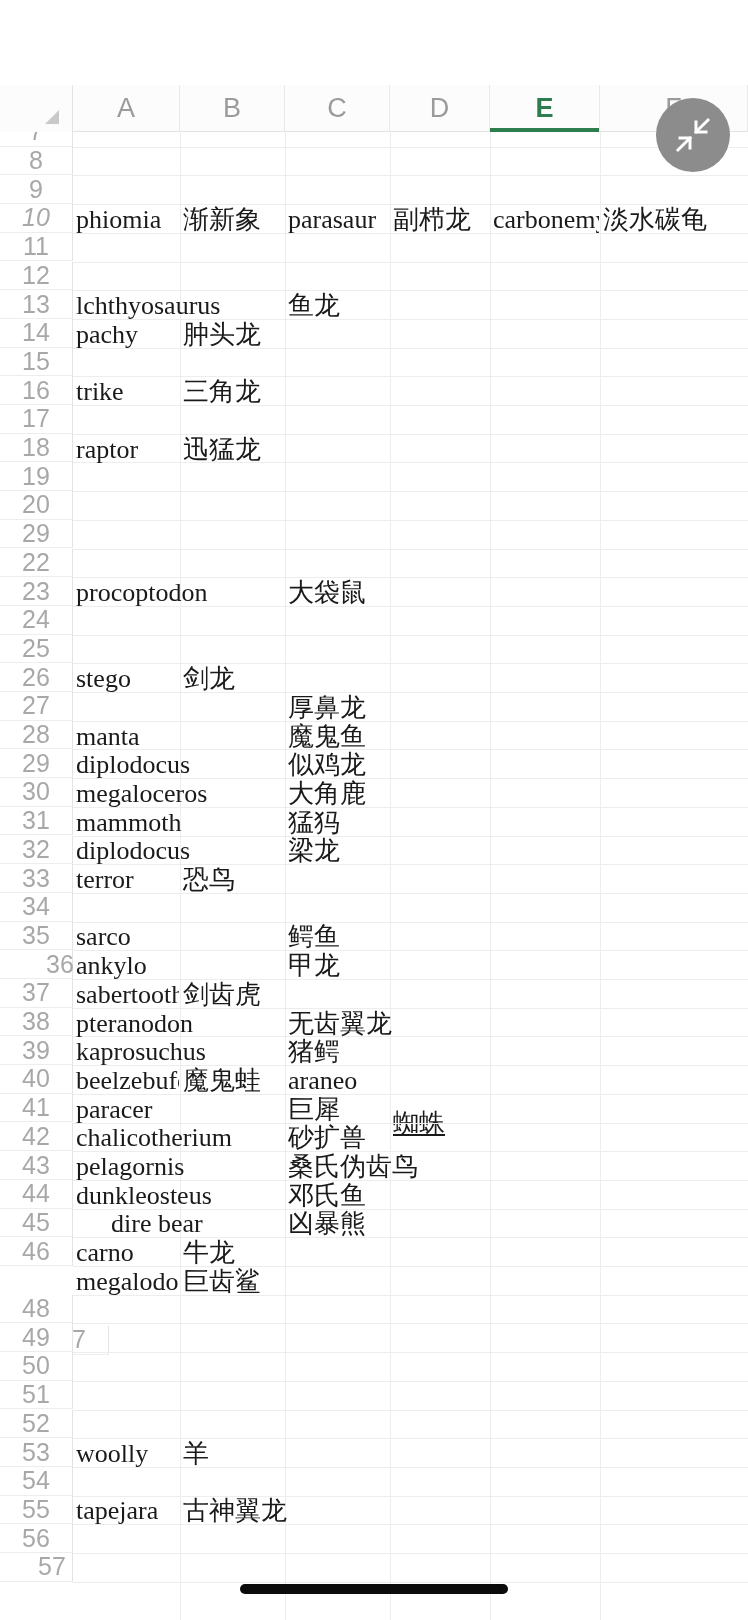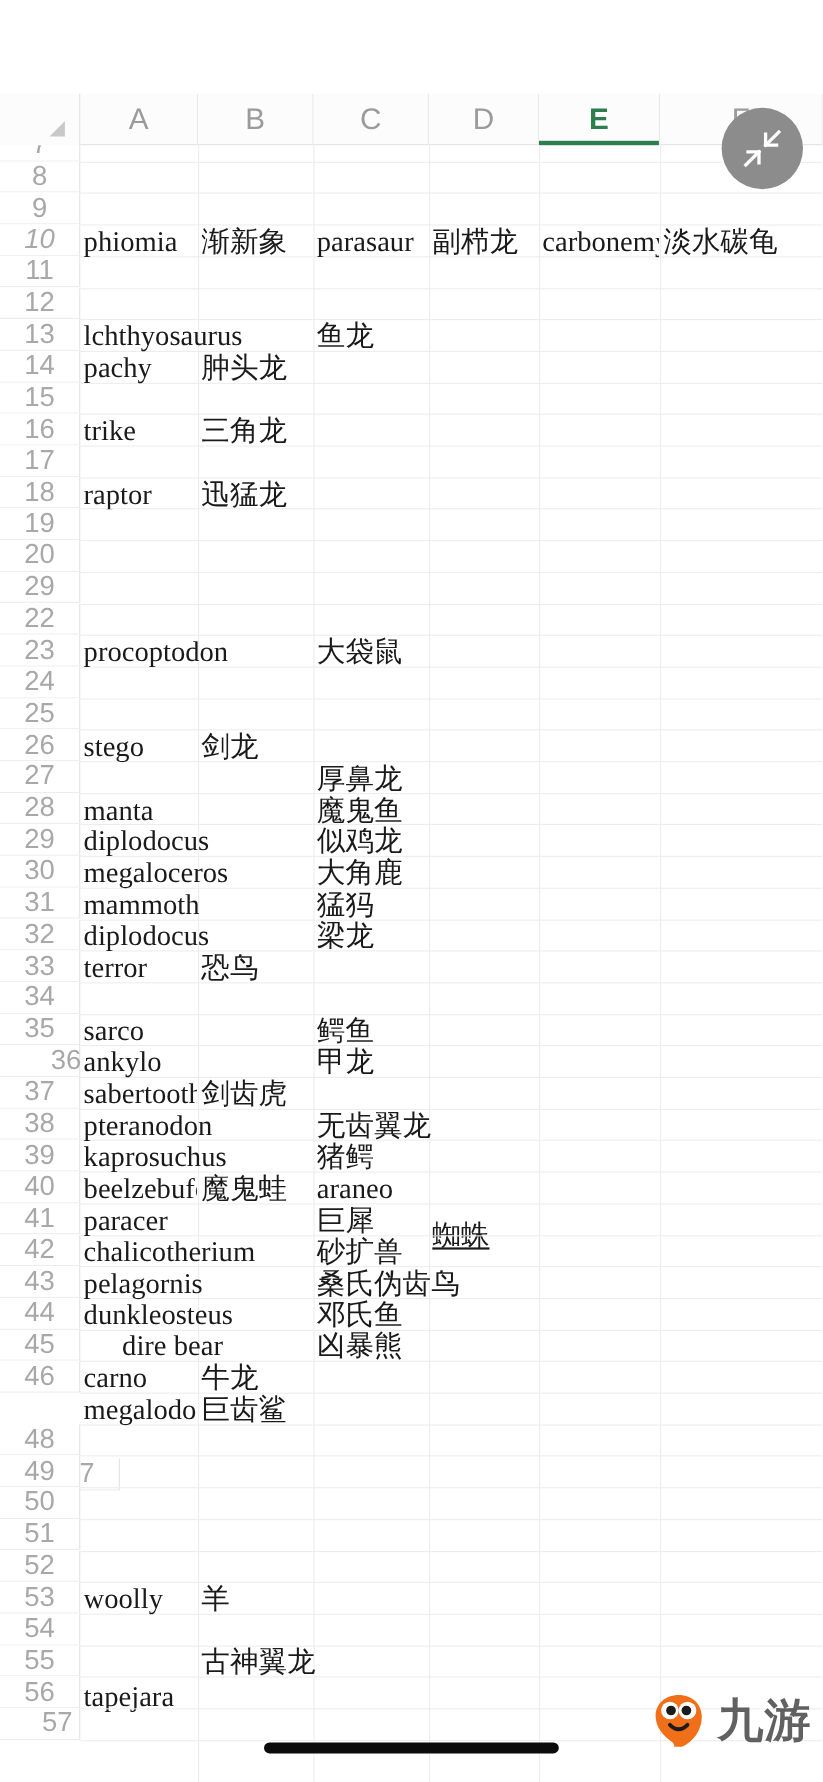--- a/index.html
+++ b/index.html
@@ -550,21 +550,21 @@
           <div class="cell" style="left: 420px; top: 1307.2px; height: 28.7px; display: flex; align-items: center; pointer-events: auto;"></div>
           <div class="cell" style="left: 530px; top: 1307.2px; height: 28.7px; display: flex; align-items: center; pointer-events: auto;"></div>
           <div class="rowline" style="top: 1363.6px;"></div>
           <div class="cell" style="left: 3px; top: 1335.9px; height: 28.7px; display: flex; align-items: center; pointer-events: auto;"></div>
           <div class="cell" style="left: 110px; top: 1335.9px; height: 28.7px; display: flex; align-items: center; pointer-events: auto;"></div>
           <div class="cell" style="left: 215px; top: 1335.9px; height: 28.7px; display: flex; align-items: center; pointer-events: auto;"></div>
           <div class="cell" style="left: 320px; top: 1335.9px; height: 28.7px; display: flex; align-items: center; pointer-events: auto;"></div>
           <div class="cell" style="left: 420px; top: 1335.9px; height: 28.7px; display: flex; align-items: center; pointer-events: auto;"></div>
           <div class="cell" style="left: 530px; top: 1335.9px; height: 28.7px; display: flex; align-items: center; pointer-events: auto;"></div>
           <div class="rowline" style="top: 1392.3px;"></div>
-          <div class="cell" style="left: 3px; top: 1364.6px; height: 28.7px; display: flex; align-items: center; width: 103px; overflow: hidden; margin-top: 32px;">tapejara</div>
+          <div class="cell" style="left: 3px; top: 1364.6px; height: 28.7px; display: flex; align-items: center; width: 103px; overflow: hidden;">tapejara</div>
           <div class="cell" style="left: 110px; top: 1364.6px; height: 28.7px; display: flex; align-items: center;">古神翼龙</div>
           <div class="cell" style="left: 215px; top: 1364.6px; height: 28.7px; display: flex; align-items: center; pointer-events: auto;"></div>
           <div class="cell" style="left: 320px; top: 1364.6px; height: 28.7px; display: flex; align-items: center; pointer-events: auto;"></div>
           <div class="cell" style="left: 420px; top: 1364.6px; height: 28.7px; display: flex; align-items: center; pointer-events: auto;"></div>
           <div class="cell" style="left: 530px; top: 1364.6px; height: 28.7px; display: flex; align-items: center; pointer-events: auto;"></div>
           <div class="rowline" style="top: 1421px;"></div>
           <div class="cell" style="left: 3px; top: 1393.3px; height: 28.7px; display: flex; align-items: center; pointer-events: auto;"></div>
           <div class="cell" style="left: 110px; top: 1393.3px; height: 28.7px; display: flex; align-items: center; pointer-events: auto;"></div>
           <div class="cell" style="left: 215px; top: 1393.3px; height: 28.7px; display: flex; align-items: center; pointer-events: auto;"></div>
           <div class="cell" style="left: 320px; top: 1393.3px; height: 28.7px; display: flex; align-items: center; pointer-events: auto;"></div>
@@ -585,26 +585,15 @@
     <svg width="40" height="40" viewBox="0 0 40 40">
       <g stroke="#ffffff" stroke-width="3" stroke-linecap="square" fill="none">
         <line x1="35" y1="5" x2="23" y2="17"></line>
         <polyline points="23,7 23,17 33,17" fill="none"></polyline>
         <line x1="5" y1="35" x2="17" y2="23"></line>
         <polyline points="17,33 17,23 7,23" fill="none"></polyline>
       </g>
     </svg>
   </div>
 
-  <div class="watermark">
-    <svg width="54" height="52" viewBox="0 0 54 52">
-      <path d="M27 3 C15 3 6 11 6 22 C6 32 13 40 20 45 C23 47 24 50 22 50 L30 50 C40 46 48 35 48 23 C48 11 39 3 27 3 Z" fill="#F26B12"></path>
-      <circle cx="19" cy="17" r="8" fill="#ffffff"></circle>
-      <circle cx="35" cy="17" r="8" fill="#ffffff"></circle>
-      <circle cx="20" cy="17" r="4.4" fill="#151515"></circle>
-      <circle cx="34" cy="17" r="4.4" fill="#151515"></circle>
-      <path d="M19 30 Q27 38 35 30" stroke="#151515" stroke-width="3.5" fill="none" stroke-linecap="round"></path>
-    </svg>
-    <span class="wm-text">九游</span>
-  </div>
 
   <div class="home-indicator"></div>
 </div>
 
 </body></html>

